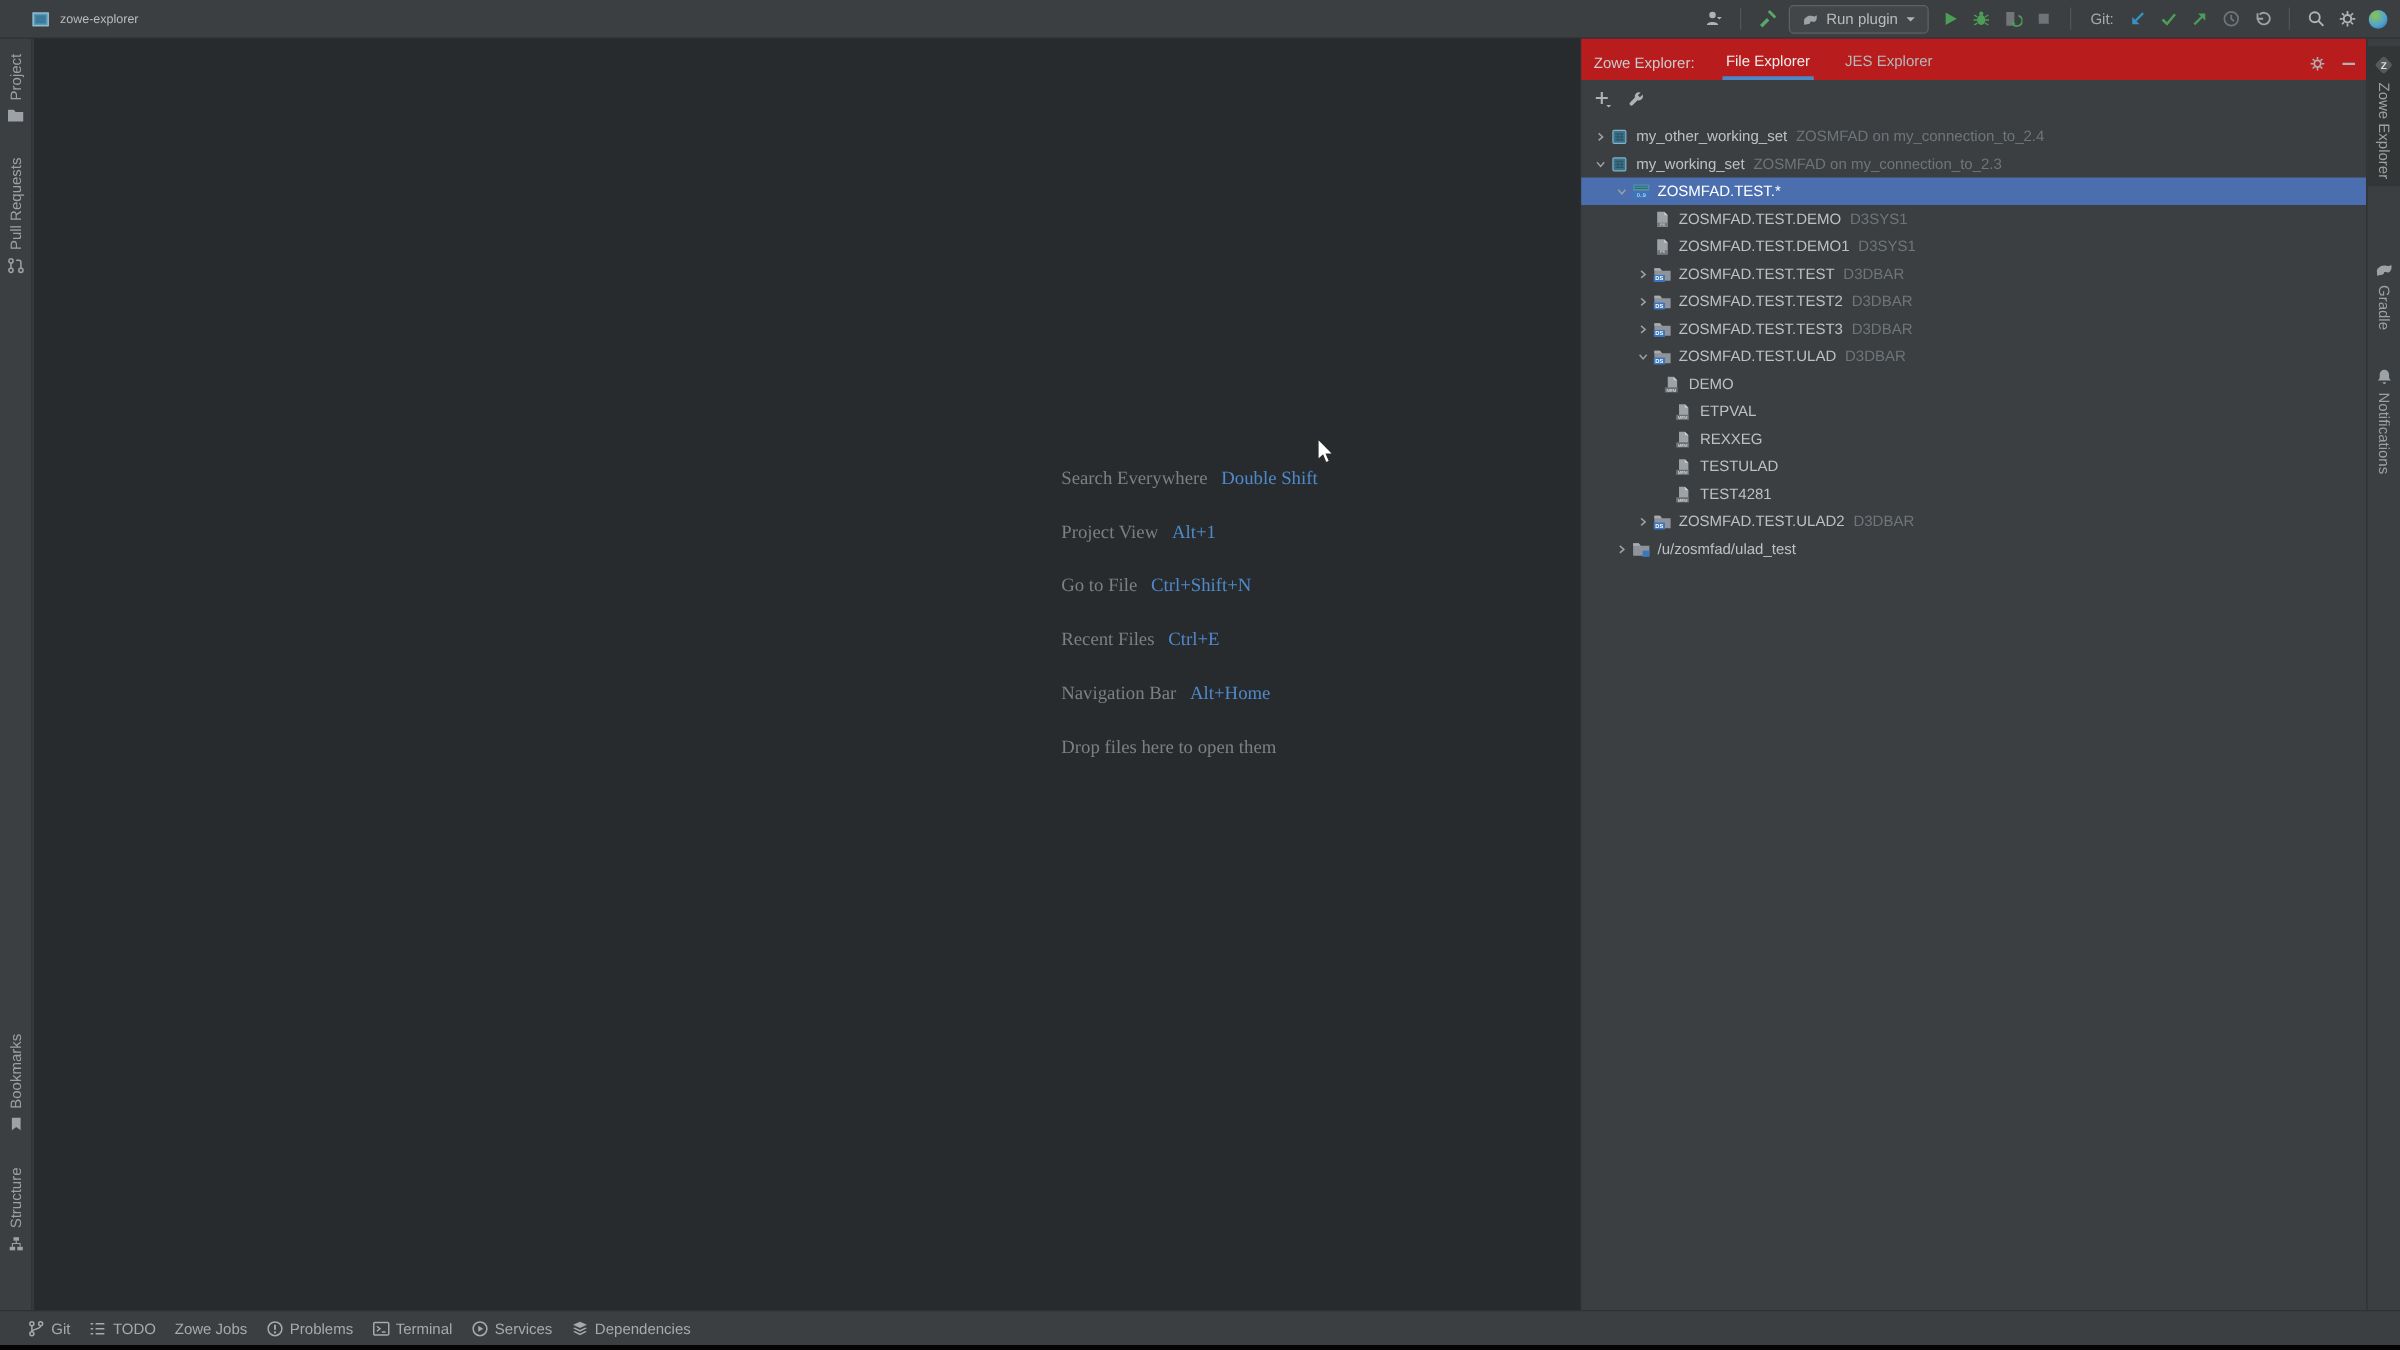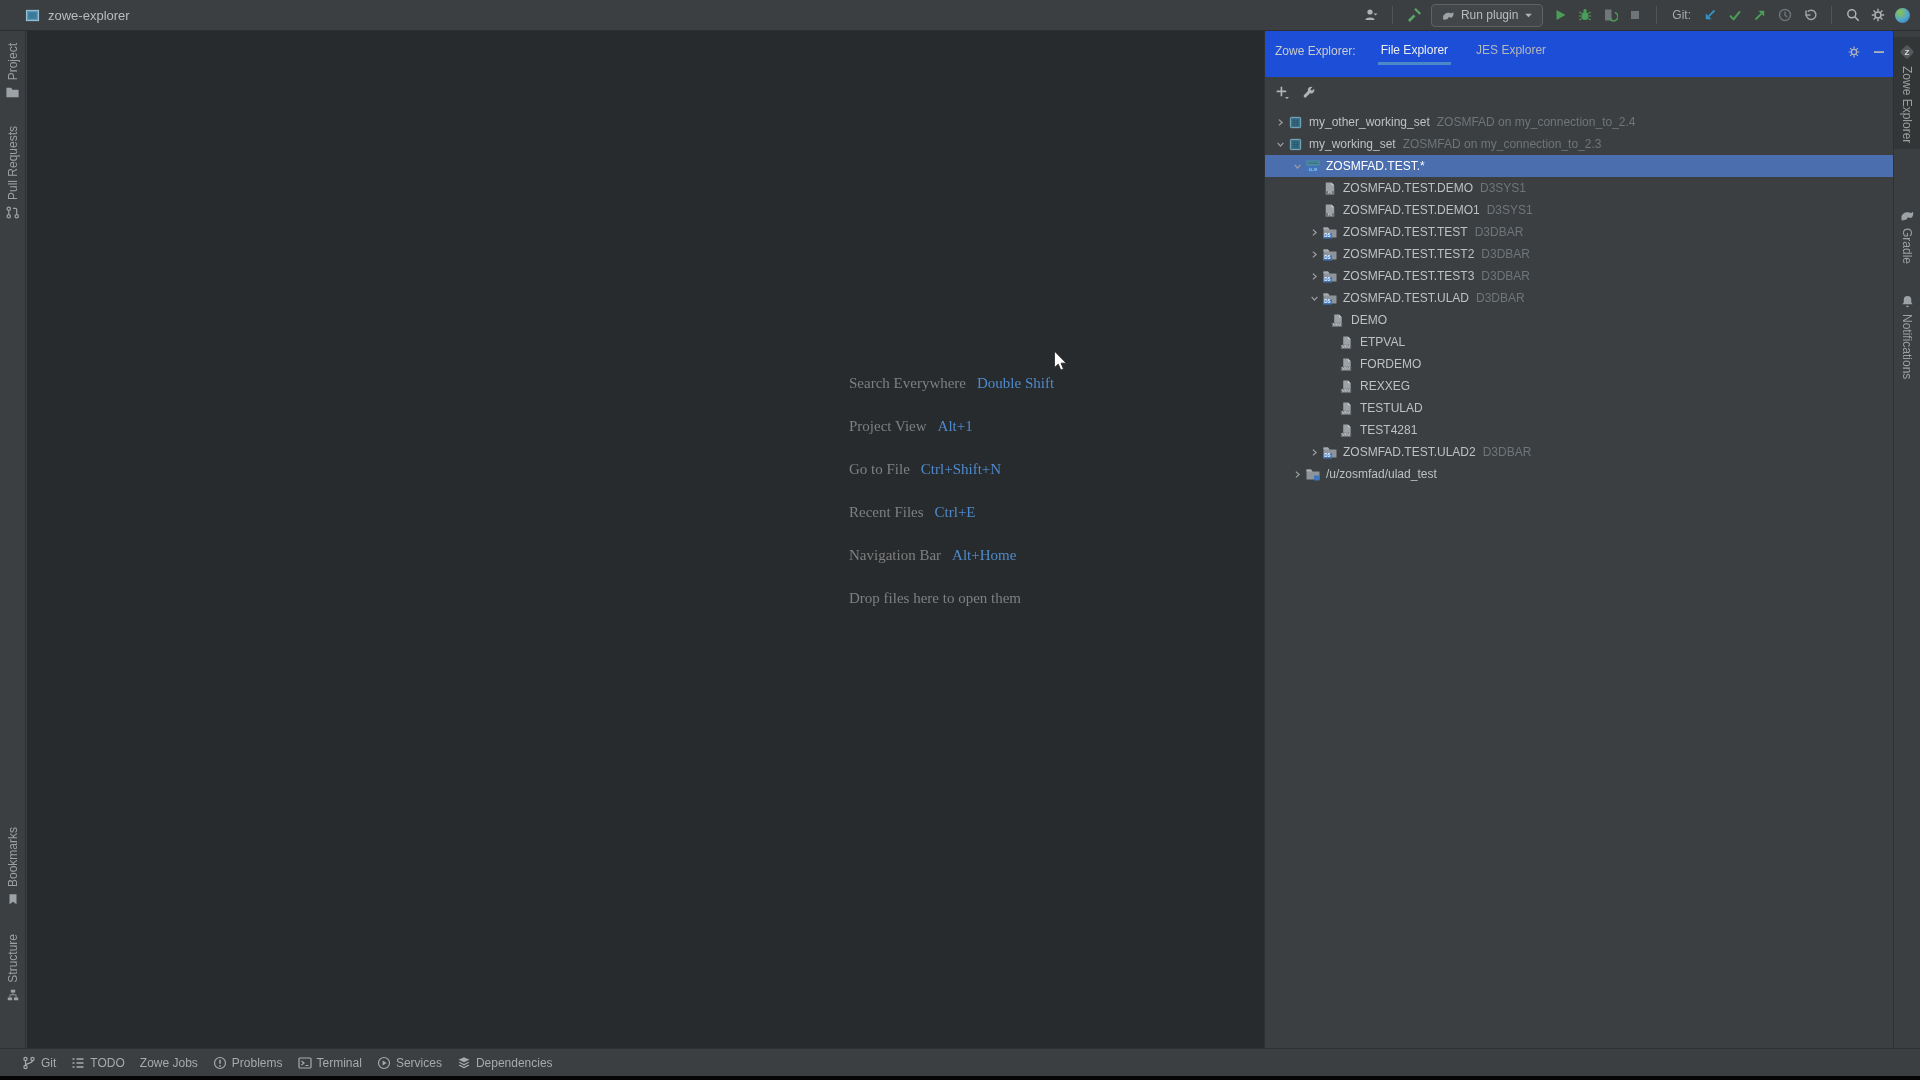--- a/index.html
+++ b/index.html
@@ -5,21 +5,21 @@
   * { margin:0; padding:0; box-sizing:border-box; }
   html,body { width:1920px; height:1080px; overflow:hidden; background:#1b1b1b;
               font-family:"Liberation Sans","DejaVu Sans",sans-serif; }
   .root { position:absolute; inset:0; width:1920px; height:1080px; background:#3C3F41; }
 
   
   .titlebar { position:absolute; left:0; top:0; width:1920px; height:31px;
               background:#3C3F41; border-bottom:1px solid #2c2e2f;
               display:flex; align-items:center; }
   .tb-left { display:flex; align-items:center; gap:8px; padding-left:24px; }
-  .tb-title { color:#BBBBBB; font-size:13px; }
+  .tb-title { color:#BBBBBB; font-size:10px; }
   .tb-right { margin-left:auto; display:flex; align-items:center; gap:9px; padding-right:10px; }
   .icon16 { width:16px; height:16px; display:inline-flex; align-items:center; justify-content:center; }
   .tb-sep { width:1px; height:18px; background:#515455; margin:0 4px; }
   .run-combo { display:flex; align-items:center; gap:6px; height:23px; padding:0 9px;
                border:1px solid #5e6264; border-radius:4px; background:#434648; }
   .run-combo-label { color:#BBBBBB; font-size:12px; }
   .git-label { color:#A7AAAD; font-size:12px; margin:0 2px; }
   .sphere { width:15px; height:15px; border-radius:50%;
             background:radial-gradient(circle at 35% 30%, #8BC34A 0%, #51A4D1 55%, #2E6E9E 100%); }
 
@@ -39,21 +39,21 @@
   .editor { position:absolute; left:27px; top:31px; width:1237px; height:1017px; background:#282B2D;font-family:Liberation Serif, serif; }
   .shortcuts { position:absolute; left:822px; top:331px; }
   .sc-line { height:43px; line-height:43px; font-size:15px; white-space:nowrap; }
   .sc-label { color:#7F7F7F; }
   .sc-keys { color:#4E8ACB; margin-left:11px; }
   .cursor { position:absolute; left:1053px; top:350px; z-index:50; }
 
   
   .panel { position:absolute; left:1264px; top:31px; width:629px; height:1017px;
            background:#3C3F41; border-left:1px solid #2e3132; }
-  .panel-header { height:46px; background:#1d4ed8; display:flex; align-items:flex-end; padding:0 8px 12px 10px; }
+  .panel-header { height:33px; background:#b91c1c; display:flex; align-items:flex-end; padding:0 8px 0 10px; }
   .panel-title { color:#C9CCCE; font-size:12px; padding-bottom:7px; }
   .panel-tab { color:#B4B8BB; font-size:12px; margin-left:22px; padding:0 3px 5px 3px; border-bottom:3px solid transparent; cursor:default; }
   .panel-tab.active { color:#EDEEEF; border-bottom-color:#4A88C7; }
   .panel-header-right { margin-left:auto; display:flex; align-items:center; gap:12px; padding-bottom:6px; }
   .panel-toolbar { height:31px; display:flex; align-items:center; gap:11px; padding-left:9px; }
   .tree { padding-top:3px; }
   .tree-row { height:22px; display:flex; align-items:center; font-size:12px; white-space:nowrap; cursor:default; }
   .tree-row.selected { background:#4B6EAF; }
   .chev { width:15px; height:16px; flex:0 0 15px; display:inline-flex; align-items:center; justify-content:center; }
   .t-icon { width:18px; height:16px; flex:0 0 18px; display:inline-flex; align-items:center; }
@@ -450,32 +450,20 @@
         <div class="tree-row" style="padding-left: 59px;">
           <span class="chev"></span>
           <span class="t-icon">
             <svg width="15" height="15" viewBox="0 0 16 16">
               <path d="M4.5 1.5h5l3 3V13h-8z" fill="#9DA2A6"></path>
               <path d="M9.5 1.5v3h3z" fill="#C8CCD0"></path>
               <rect x="2" y="10.5" width="11" height="4.5" rx="0.5" fill="#6B7074"></rect>
               <text x="7.5" y="14.2" font-size="3.6" fill="#E6E8EA" text-anchor="middle" font-family="Liberation Sans, sans-serif">MEM</text>
             </svg>
           </span>
-          <span class="t-name">FORDEMO</span>
-        </div>
-        <div class="tree-row" style="padding-left: 59px;">
-          <span class="chev"></span>
-          <span class="t-icon">
-            <svg width="15" height="15" viewBox="0 0 16 16">
-              <path d="M4.5 1.5h5l3 3V13h-8z" fill="#9DA2A6"></path>
-              <path d="M9.5 1.5v3h3z" fill="#C8CCD0"></path>
-              <rect x="2" y="10.5" width="11" height="4.5" rx="0.5" fill="#6B7074"></rect>
-              <text x="7.5" y="14.2" font-size="3.6" fill="#E6E8EA" text-anchor="middle" font-family="Liberation Sans, sans-serif">MEM</text>
-            </svg>
-          </span>
           <span class="t-name">REXXEG</span>
         </div>
         <div class="tree-row" style="padding-left: 59px;">
           <span class="chev"></span>
           <span class="t-icon">
             <svg width="15" height="15" viewBox="0 0 16 16">
               <path d="M4.5 1.5h5l3 3V13h-8z" fill="#9DA2A6"></path>
               <path d="M9.5 1.5v3h3z" fill="#C8CCD0"></path>
               <rect x="2" y="10.5" width="11" height="4.5" rx="0.5" fill="#6B7074"></rect>
               <text x="7.5" y="14.2" font-size="3.6" fill="#E6E8EA" text-anchor="middle" font-family="Liberation Sans, sans-serif">MEM</text>

